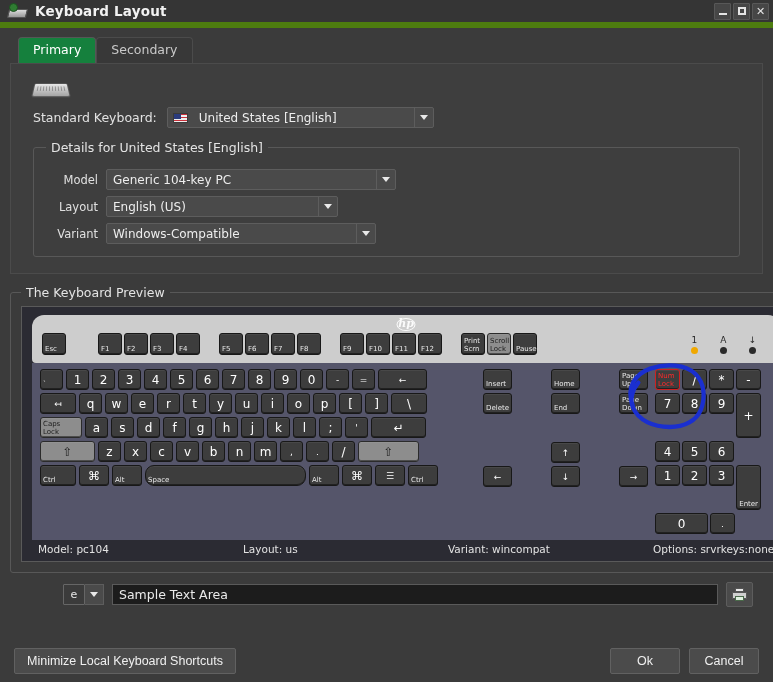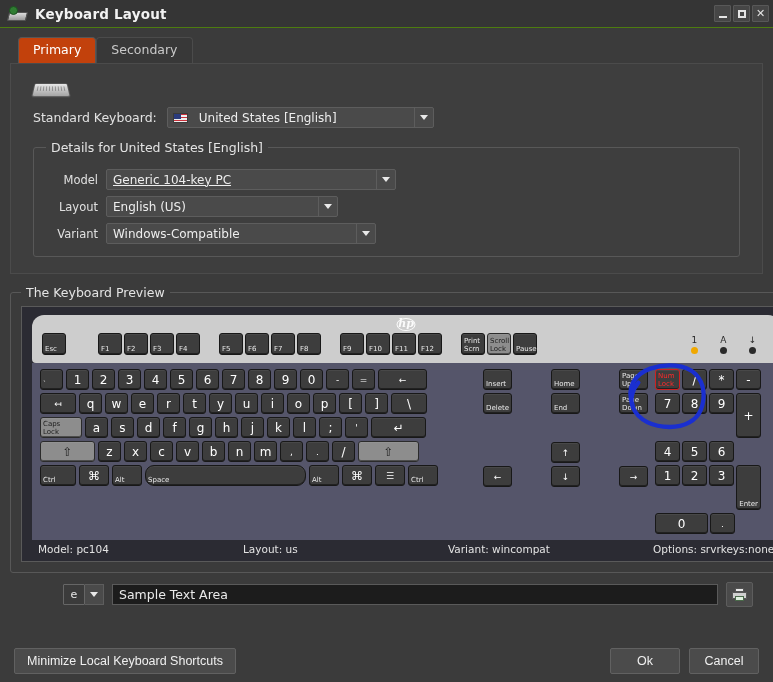--- a/index.html
+++ b/index.html
@@ -8,21 +8,21 @@
     background: #3b3b3b;
     font-family: "DejaVu Sans", "Liberation Sans", sans-serif;
     overflow: hidden;
   }
 
   
   .titlebar {
     height: 28px; background: #353535;
     display: flex; align-items: center;
     padding: 0 4px 0 8px;
-    border-bottom: 1px solid #4d7c0f;
+    border-bottom: 6px solid #4d7c0f;
     position: relative;
   }
   .title-icon { width: 20px; height: 16px; position: relative; margin-right: 7px; flex: none; }
   .title-icon .kb {
     position: absolute; left: 0; bottom: 1px; width: 19px; height: 9px;
     background: linear-gradient(#dcdcdc, #9a9a9a);
     border: 1px solid #555; border-radius: 1px;
     transform: skewX(-14deg);
   }
   .title-icon .globe {
@@ -45,21 +45,21 @@
 
   
   .dialog { padding: 10px 10px 0 10px; }
 
   .tabstrip { display: flex; align-items: flex-end; height: 25px; padding-left: 8px; }
   .tab {
     padding: 4px 14px 5px 14px; font-size: 12.5px; color: #c9c9c9;
     background: #383838; border: 1px solid #4b4b4b; border-bottom: none;
     border-radius: 4px 4px 0 0; line-height: 1.25;
   }
-  .tab.active { background: #c2410c; color: #ffffff; border-color: #565656; text-align: right; }
+  .tab.active { background: #15803d; color: #ffffff; border-color: #565656; text-align: right; }
 
   .tabpanel {
     border: 1px solid #4b4b4b; background: #3e3e3e;
     padding: 14px 14px 16px 14px; min-height: 196px;
   }
 
   .kbicon-wrap { padding: 4px 0 10px 8px; }
   .kbicon {
     width: 36px; height: 15px;
     background: linear-gradient(#e9e9e9, #a5a5a5);
@@ -278,21 +278,21 @@
             <span class="caret"></span>
           </span>
       </span>
     </div>
 
     <fieldset class="group">
       <legend>Details for United States [English]</legend>
 
       <div class="drow">
         <span class="dlabel">Model</span>
-        <span class="combo" style="width:290px;text-decoration:underline;">
+        <span class="combo" style="width:290px;">
           <span class="val">Generic 104-key PC</span>
           <span class="arrow-box">
               <span class="caret"></span>
             </span>
         </span>
       </div>
 
       <div class="drow">
         <span class="dlabel">Layout</span>
         <span class="combo" style="width:232px;">

